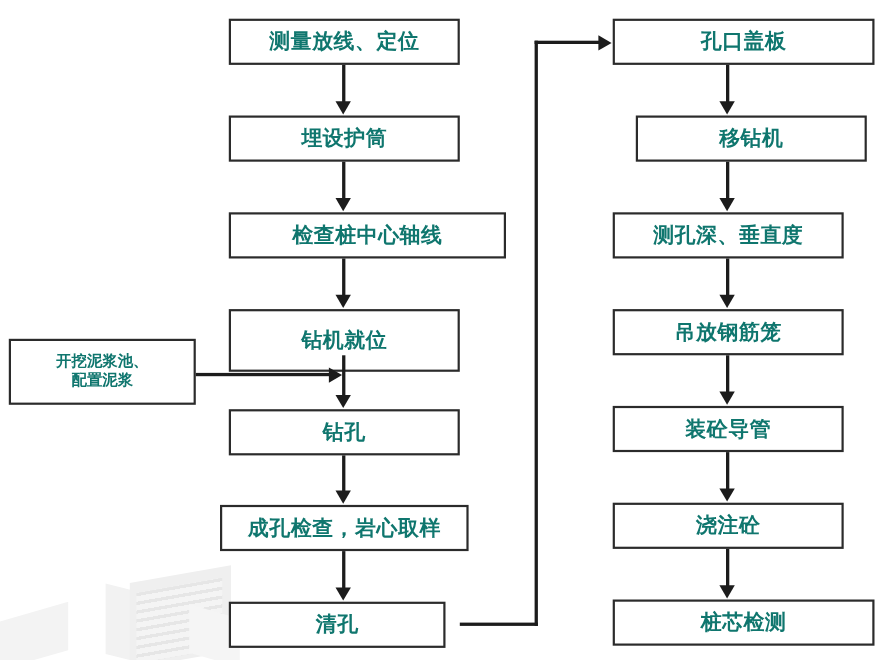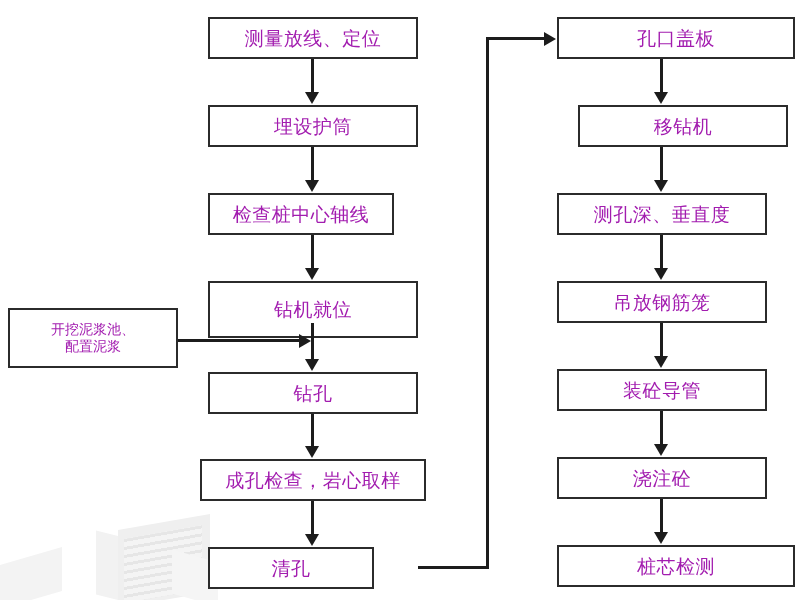--- a/index.html
+++ b/index.html
@@ -72,22 +72,22 @@
   
   .node {
     position: absolute;
     box-sizing: border-box;
     border: 2px solid #2b2b2b;
     background: #ffffff;
     display: flex;
     align-items: center;
     justify-content: center;
     text-align: center;
-    color: #a21caf;
-    font-weight: normal;
+    color: #0f766e;
+    font-weight: bold;
     line-height: 1.18;
     letter-spacing: 0.5px;
     font-size: 19px;
     white-space: pre-line;
   }
   .node.two-line {
     font-size: 14px;
     letter-spacing: 0px;
   }
 
@@ -126,29 +126,29 @@
 
   <div class="watermark wm-b3"></div>
   <div class="watermark wm-b2"></div>
   <div class="watermark wm-b1"></div>
   <div class="watermark wm-b4"></div>
 
   <div class="node" style="left:208px; top:17px; width:210px; height:42px;">测量放线、定位</div>
 
   <div class="node" style="left:208px; top:105px; width:210px; height:42px;">埋设护筒</div>
 
-  <div class="node" style="left:208px; top:193px; width:186px; height:42px;">检查桩中心轴线</div>
+  <div class="node" style="left:208px; top:193px; width:252px; height:42px;">检查桩中心轴线</div>
 
   <div class="node" style="left:208px; top:281px; width:210px; height:57px;">钻机就位</div>
 
   <div class="node" style="left:208px; top:372px; width:210px; height:42px;">钻孔</div>
 
   <div class="node" style="left:200px; top:459px; width:226px; height:42px;">成孔检查，岩心取样</div>
 
-  <div class="node" style="left:208px; top:547px; width:166px; height:42px;">清孔</div>
+  <div class="node" style="left:208px; top:547px; width:197px; height:42px;">清孔</div>
 
   <div class="node two-line" style="left:8px; top:308px; width:170px; height:60px;">开挖泥浆池、
 配置泥浆</div>
 
   <div class="node" style="left:557px; top:17px; width:238px; height:42px;">孔口盖板</div>
 
   <div class="node" style="left:578px; top:105px; width:210px; height:42px;">移钻机</div>
 
   <div class="node" style="left:557px; top:193px; width:210px; height:42px;">测孔深、垂直度</div>
 

